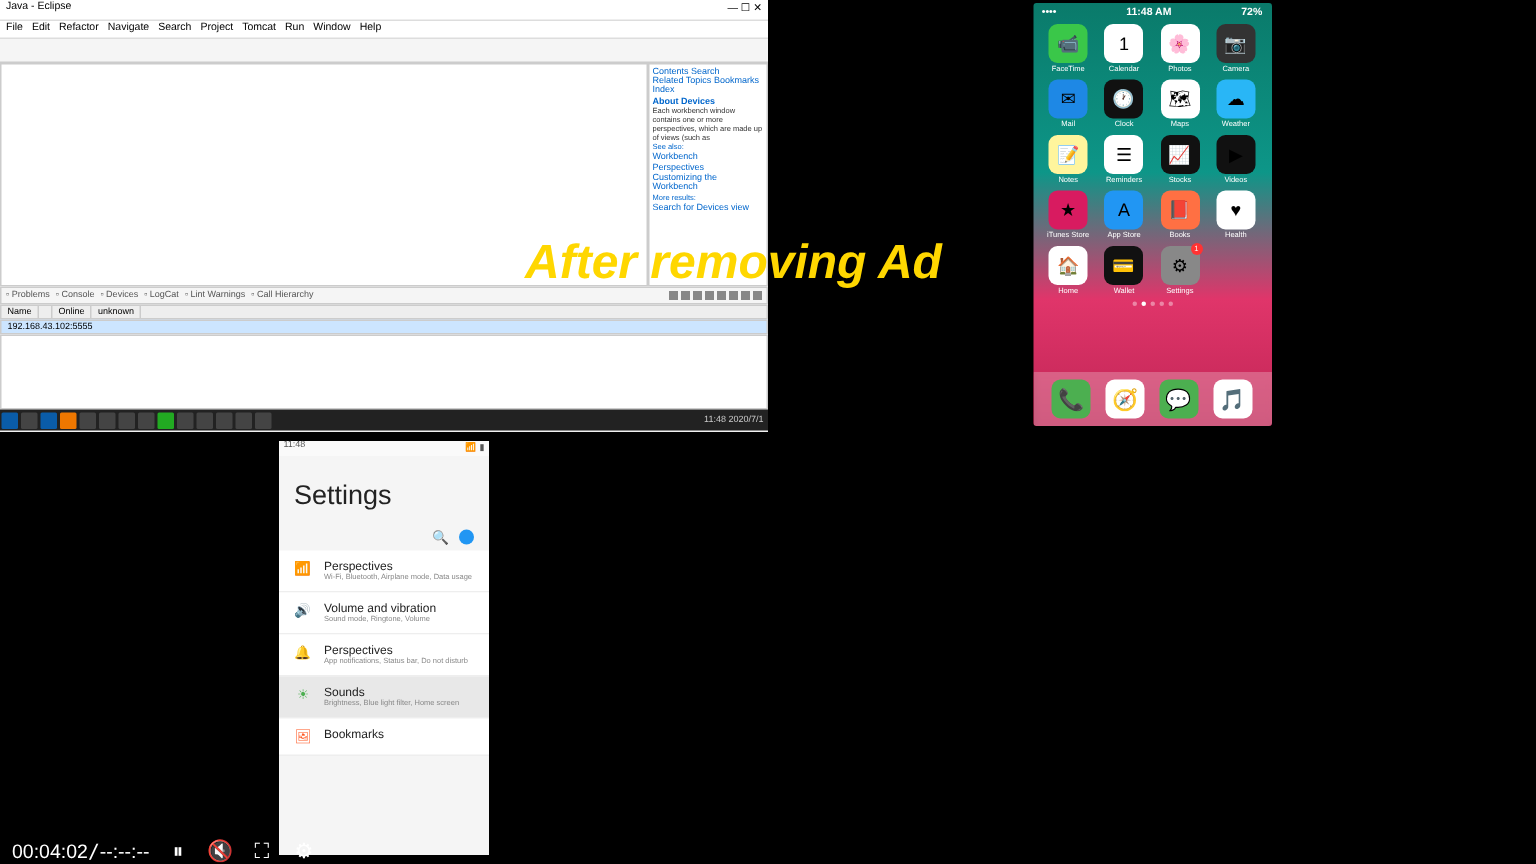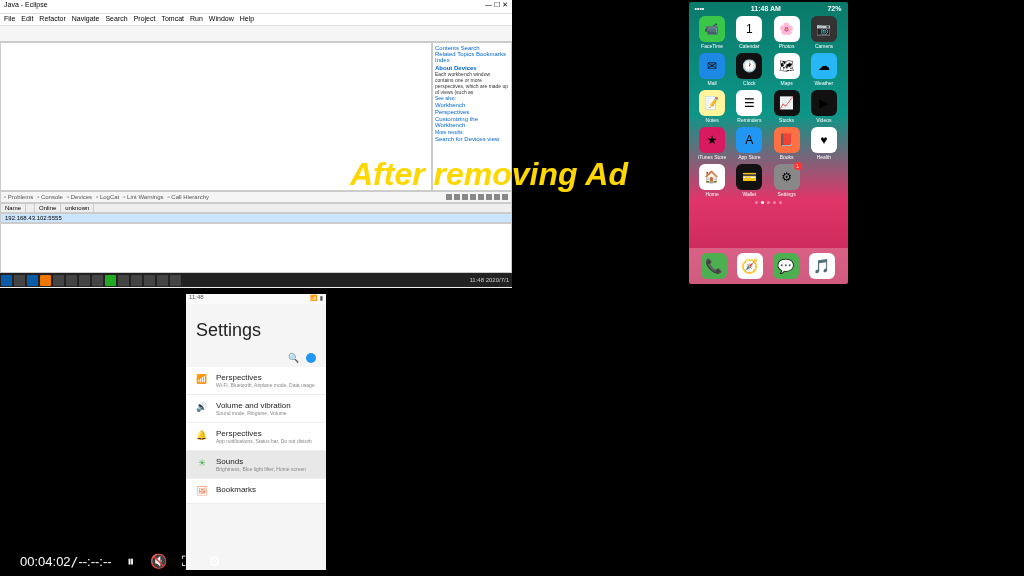--- a/index.html
+++ b/index.html
@@ -53,21 +53,21 @@
 .a-icons{display:flex;justify-content:flex-end;gap:8px;padding:4px 10px}
 .a-icons i{width:10px;height:10px;border-radius:50%;font-size:9px;color:#666;font-style:normal}
 .a-icons i.u{background:#2196f3}
 .a-item{padding:6px 10px;border-bottom:1px solid #eee;display:flex;gap:8px;align-items:flex-start;background:#fff}
 .a-item.sel{background:#e8e8e8}
 .a-item .ai{width:12px;height:12px;font-size:9px;display:flex;align-items:center;justify-content:center;font-style:normal}
 .a-item .at{flex:1}
 .a-item .at .n{font-size:8px;color:#222}
 .a-item .at .d{font-size:5px;color:#888}
 .overlay-text{position:absolute;left:350px;top:156px;font-size:32px;font-weight:bold;color:#ffd700;font-style:italic;white-space:nowrap;z-index:50}
-.vid-ctrl{position:absolute;left:0;bottom:0;right:0;height:30px;display:flex;align-items:center;gap:10px;padding:0 20px;color:#fff;font-size:13px;z-index:40}
+.vid-ctrl{position:absolute;left:0;bottom:0;right:0;height:30px;display:flex;align-items:flex-end;gap:10px;padding:0 8px;color:#fff;font-size:13px;z-index:40}
 .vid-ctrl .tc{font-family:monospace}
 .vid-ctrl .vb{width:18px;height:18px;display:flex;align-items:center;justify-content:center;font-size:14px}
 </style>
 </head>
 <body>
 
 <div class="quad q1">
   <div class="q1-title">
     <span>Java - Eclipse</span>
       <span>— ☐ ✕</span>

